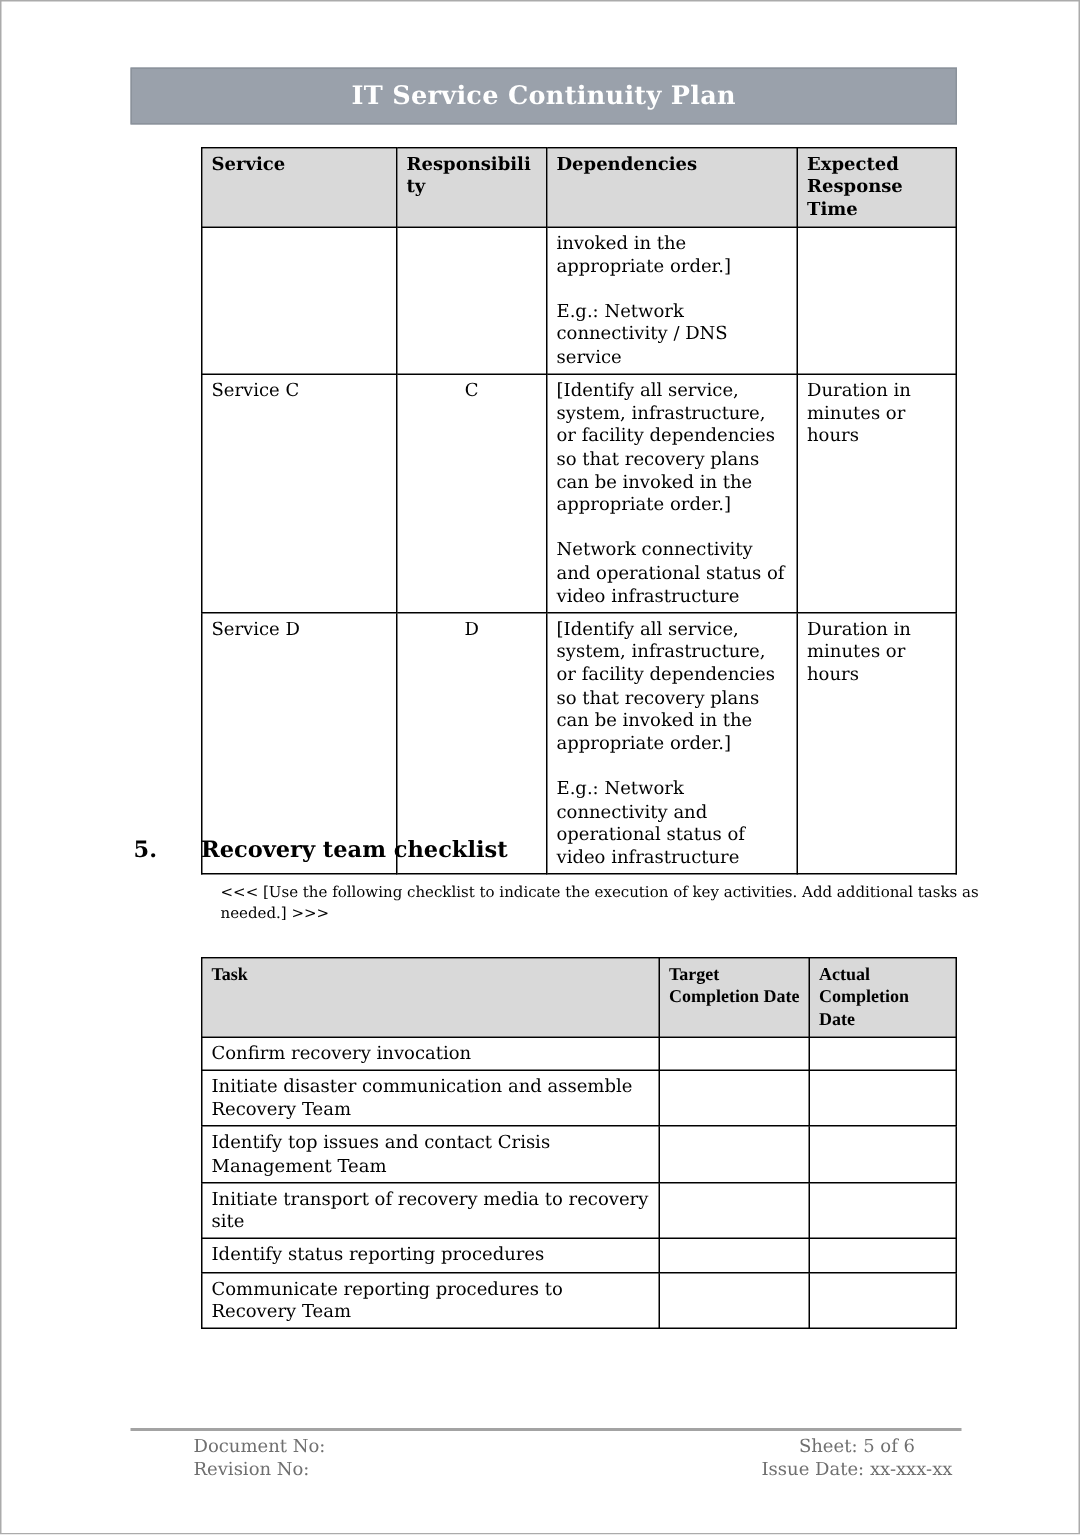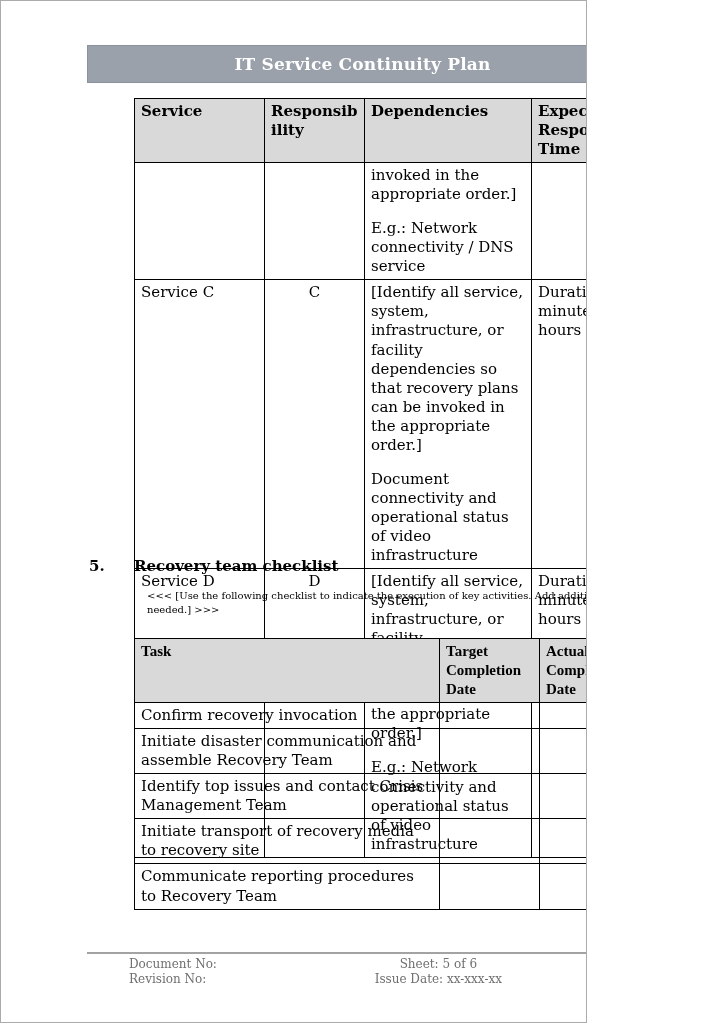--- a/index.html
+++ b/index.html
@@ -1,18 +1,18 @@
 <!DOCTYPE html>
 <html><head>
 <meta charset="utf-8">
 <style>
   html, body { margin:0; padding:0; background:#ffffff; }
   .page {
     position:relative;
-    width:587px; height:1023px;
+    width:720px; height:1023px;
     box-sizing:border-box;
     background:#ffffff;
     border:1px solid #ababab;
     font-family:"DejaVu Serif","Liberation Serif",serif;
     color:#000;
     overflow:hidden;
   }
 
   
   .banner {
@@ -25,21 +25,21 @@
   }
   .banner .title-text {
     color:#ffffff; font-weight:bold; font-size:17px; letter-spacing:0.2px;
   }
 
   
   .tbl {
     position:absolute;
     border-collapse:collapse;
     table-layout:fixed;
-    font-size:15px;
+    font-size:12px;
     line-height:1.27;
   }
   .tbl th, .tbl td {
     border:1px solid #000;
     vertical-align:top;
     text-align:left;
     padding:3px 6px;
     word-wrap:break-word;
     overflow:hidden;
   }
@@ -114,21 +114,21 @@
           <div class="para">invoked in the appropriate order.]</div>
           <div class="para">E.g.: Network connectivity / DNS service</div>
         </td>
         <td></td>
       </tr>
       <tr class="row-full">
         <td>Service C</td>
         <td class="resp-cell">C</td>
         <td>
           <div class="para">[Identify all service, system, infrastructure, or facility dependencies so that recovery plans can be invoked in the appropriate order.]</div>
-          <div class="para">Document connectivity and operational status of video infrastructure</div>
+          <div class="para">Network connectivity and operational status of video infrastructure</div>
         </td>
         <td>Duration in minutes or hours</td>
       </tr>
       <tr class="row-full">
         <td>Service D</td>
         <td class="resp-cell">D</td>
         <td>
           <div class="para">[Identify all service, system, infrastructure, or facility dependencies so that recovery plans can be invoked in the appropriate order.]</div>
           <div class="para">E.g.: Network connectivity and operational status of video infrastructure</div>
         </td>
@@ -170,20 +170,25 @@
         <td>Identify top issues and contact Crisis Management Team</td>
         <td></td>
         <td></td>
       </tr>
       <tr>
         <td>Initiate transport of recovery media to recovery site</td>
         <td></td>
         <td></td>
       </tr>
       <tr>
+        <td>Identify status reporting procedures</td>
+        <td></td>
+        <td></td>
+      </tr>
+      <tr>
         <td>Communicate reporting procedures to Recovery Team</td>
         <td></td>
         <td></td>
       </tr>
     </tbody>
   </table>
 
   <div class="footer-rule"></div>
   <div class="footer-left">
     <div>Document No:</div>

